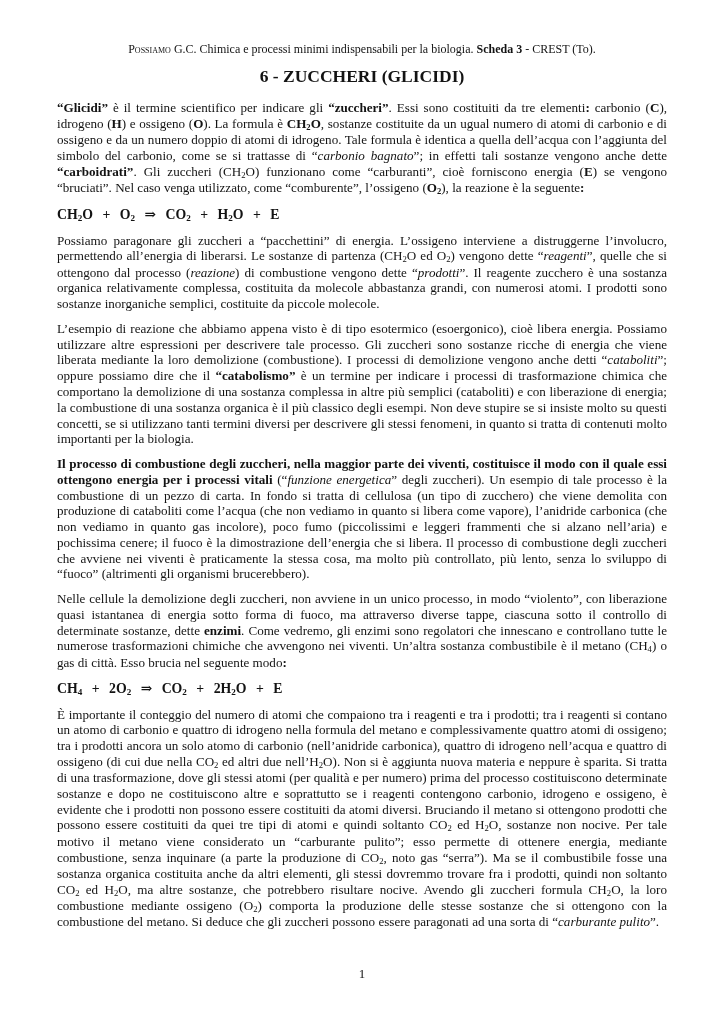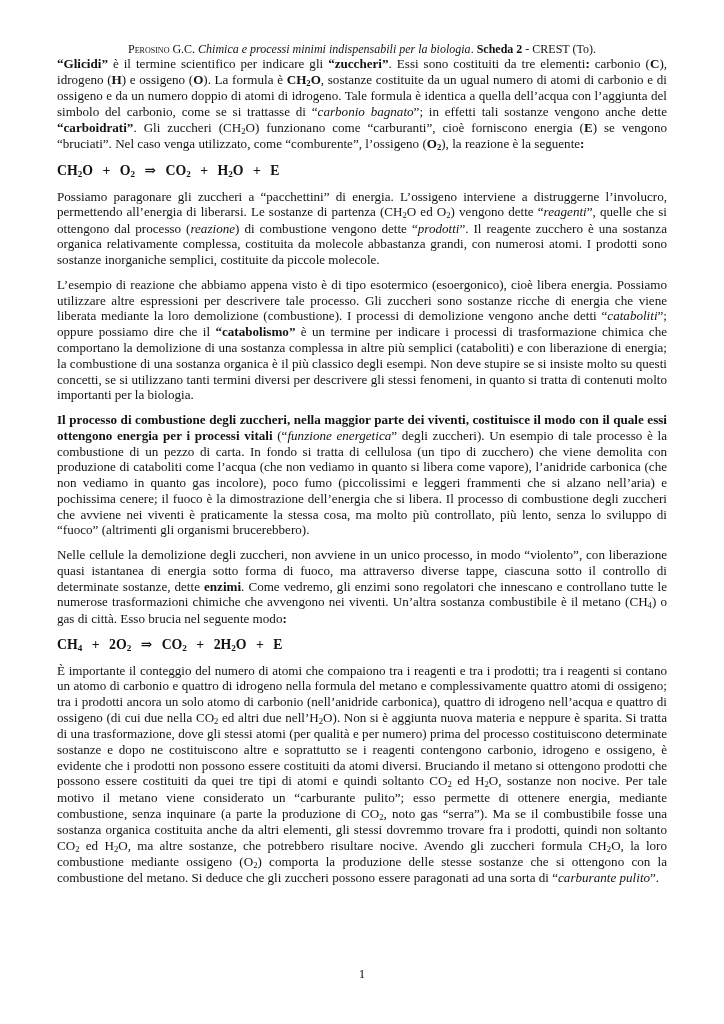--- a/index.html
+++ b/index.html
@@ -55,22 +55,23 @@
     bottom: 42px;
     text-align: center;
     font-size: 13px;
   }
 </style>
 </head>
 <body>
 
 <div class="page">
 
-  <div class="doc-header"><span style="font-variant: small-caps;">Perosino</span><span> G.C. </span><span style="font-style: italic;">Chimica e processi minimi indispensabili per la biologia</span><span>. </span><span style="font-weight: bold;">Scheda 2</span><span> - CREST (To).</span></div>
+  <div class="doc-header"><span style="font-variant: small-caps;">Possiamo</span><span> G.C. </span><span style="">Chimica e processi minimi indispensabili per la biologia</span><span>. </span><span style="font-weight: bold;">Scheda 3</span><span> - CREST (To).</span></div>
 
+  <div class="doc-title">6 - ZUCCHERI (GLICIDI)</div>
 
   <div>
     <p class="para"><span style="font-weight: bold;">“Glicidi”</span><span> è il termine scientifico per indicare gli </span><span style="font-weight: bold;">“zuccheri”</span><span>. Essi sono costituiti da tre elementi</span><span style="font-weight: bold;">:</span><span> carbonio (</span><span style="font-weight: bold;">C</span><span>), idrogeno (</span><span style="font-weight: bold;">H</span><span>) e ossigeno (</span><span style="font-weight: bold;">O</span><span>). La formula è </span><span style="font-weight: bold;">CH</span><span class="sub" style="font-weight: bold;">2</span><span style="font-weight: bold;">O</span><span>, sostanze costituite da un ugual numero di atomi di carbonio e di ossigeno e da un numero doppio di atomi di idrogeno. Tale formula è identica a quella dell’acqua con l’aggiunta del simbolo del carbonio, come se si trattasse di “</span><span style="font-style: italic;">carbonio bagnato</span><span>”; in effetti tali sostanze vengono anche dette </span><span style="font-weight: bold;">“carboidrati”</span><span>. Gli zuccheri (CH</span><span class="sub">2</span><span>O) funzionano come “carburanti”, cioè forniscono energia (</span><span style="font-weight: bold;">E</span><span>) se vengono “bruciati”. Nel caso venga utilizzato, come “comburente”, l’ossigeno (</span><span style="font-weight: bold;">O</span><span class="sub" style="font-weight: bold;">2</span><span>), la reazione è la seguente</span><span style="font-weight: bold;">:</span></p>
     <p class="equation"><span style="font-weight: bold;">CH</span><span class="sub" style="font-weight: bold;">2</span><span style="font-weight: bold;">O + O</span><span class="sub" style="font-weight: bold;">2</span><span style="font-weight: bold;"> ⇒ CO</span><span class="sub" style="font-weight: bold;">2</span><span style="font-weight: bold;"> + H</span><span class="sub" style="font-weight: bold;">2</span><span style="font-weight: bold;">O + E</span></p>
     <p class="para"><span>Possiamo paragonare gli zuccheri a “pacchettini” di energia. L’ossigeno interviene a distruggerne l’involucro, permettendo all’energia di liberarsi. Le sostanze di partenza (CH</span><span class="sub">2</span><span>O ed O</span><span class="sub">2</span><span>) vengono dette “</span><span style="font-style: italic;">reagenti</span><span>”, quelle che si ottengono dal processo (</span><span style="font-style: italic;">reazione</span><span>) di combustione vengono dette “</span><span style="font-style: italic;">prodotti</span><span>”. Il reagente zucchero è una sostanza organica relativamente complessa, costituita da molecole abbastanza grandi, con numerosi atomi. I prodotti sono sostanze inorganiche semplici, costituite da piccole molecole.</span></p>
     <p class="para"><span>L’esempio di reazione che abbiamo appena visto è di tipo esotermico (esoergonico), cioè libera energia. Possiamo utilizzare altre espressioni per descrivere tale processo. Gli zuccheri sono sostanze ricche di energia che viene liberata mediante la loro demolizione (combustione). I processi di demolizione vengono anche detti “</span><span style="font-style: italic;">cataboliti</span><span>”; oppure possiamo dire che il </span><span style="font-weight: bold;">“catabolismo”</span><span> è un termine per indicare i processi di trasformazione chimica che comportano la demolizione di una sostanza complessa in altre più semplici (cataboliti) e con liberazione di energia; la combustione di una sostanza organica è il più classico degli esempi. Non deve stupire se si insiste molto su questi concetti, se si utilizzano tanti termini diversi per descrivere gli stessi fenomeni, in quanto si tratta di contenuti molto importanti per la biologia.</span></p>
     <p class="para"><span style="font-weight: bold;">Il processo di combustione degli zuccheri, nella maggior parte dei viventi, costituisce il modo con il quale essi ottengono energia per i processi vitali</span><span> (“</span><span style="font-style: italic;">funzione energetica</span><span>” degli zuccheri). Un esempio di tale processo è la combustione di un pezzo di carta. In fondo si tratta di cellulosa (un tipo di zucchero) che viene demolita con produzione di cataboliti come l’acqua (che non vediamo in quanto si libera come vapore), l’anidride carbonica (che non vediamo in quanto gas incolore), poco fumo (piccolissimi e leggeri frammenti che si alzano nell’aria) e pochissima cenere; il fuoco è la dimostrazione dell’energia che si libera. Il processo di combustione degli zuccheri che avviene nei viventi è praticamente la stessa cosa, ma molto più controllato, più lento, senza lo sviluppo di “fuoco” (altrimenti gli organismi brucerebbero).</span></p>
     <p class="para"><span>Nelle cellule la demolizione degli zuccheri, non avviene in un unico processo, in modo “violento”, con liberazione quasi istantanea di energia sotto forma di fuoco, ma attraverso diverse tappe, ciascuna sotto il controllo di determinate sostanze, dette </span><span style="font-weight: bold;">enzimi</span><span>. Come vedremo, gli enzimi sono regolatori che innescano e controllano tutte le numerose trasformazioni chimiche che avvengono nei viventi. Un’altra sostanza combustibile è il metano (CH</span><span class="sub">4</span><span>) o gas di città. Esso brucia nel seguente modo</span><span style="font-weight: bold;">:</span></p>
     <p class="equation"><span style="font-weight: bold;">CH</span><span class="sub" style="font-weight: bold;">4</span><span style="font-weight: bold;"> + 2O</span><span class="sub" style="font-weight: bold;">2</span><span style="font-weight: bold;"> ⇒ CO</span><span class="sub" style="font-weight: bold;">2</span><span style="font-weight: bold;"> + 2H</span><span class="sub" style="font-weight: bold;">2</span><span style="font-weight: bold;">O + E</span></p>
     <p class="para"><span>È importante il conteggio del numero di atomi che compaiono tra i reagenti e tra i prodotti; tra i reagenti si contano un atomo di carbonio e quattro di idrogeno nella formula del metano e complessivamente quattro atomi di ossigeno; tra i prodotti ancora un solo atomo di carbonio (nell’anidride carbonica), quattro di idrogeno nell’acqua e quattro di ossigeno (di cui due nella CO</span><span class="sub">2</span><span> ed altri due nell’H</span><span class="sub">2</span><span>O). Non si è aggiunta nuova materia e neppure è sparita. Si tratta di una trasformazione, dove gli stessi atomi (per qualità e per numero) prima del processo costituiscono determinate sostanze e dopo ne costituiscono altre e soprattutto se i reagenti contengono carbonio, idrogeno e ossigeno, è evidente che i prodotti non possono essere costituiti da atomi diversi. Bruciando il metano si ottengono prodotti che possono essere costituiti da quei tre tipi di atomi e quindi soltanto CO</span><span class="sub">2</span><span> ed H</span><span class="sub">2</span><span>O, sostanze non nocive. Per tale motivo il metano viene considerato un “carburante pulito”; esso permette di ottenere energia, mediante combustione, senza inquinare (a parte la produzione di CO</span><span class="sub">2</span><span>, noto gas “serra”). Ma se il combustibile fosse una sostanza organica costituita anche da altri elementi, gli stessi dovremmo trovare fra i prodotti, quindi non soltanto CO</span><span class="sub">2</span><span> ed H</span><span class="sub">2</span><span>O, ma altre sostanze, che potrebbero risultare nocive. Avendo gli zuccheri formula CH</span><span class="sub">2</span><span>O, la loro combustione mediante ossigeno (O</span><span class="sub">2</span><span>) comporta la produzione delle stesse sostanze che si ottengono con la combustione del metano. Si deduce che gli zuccheri possono essere paragonati ad una sorta di “</span><span style="font-style: italic;">carburante pulito</span><span>”.</span></p>

